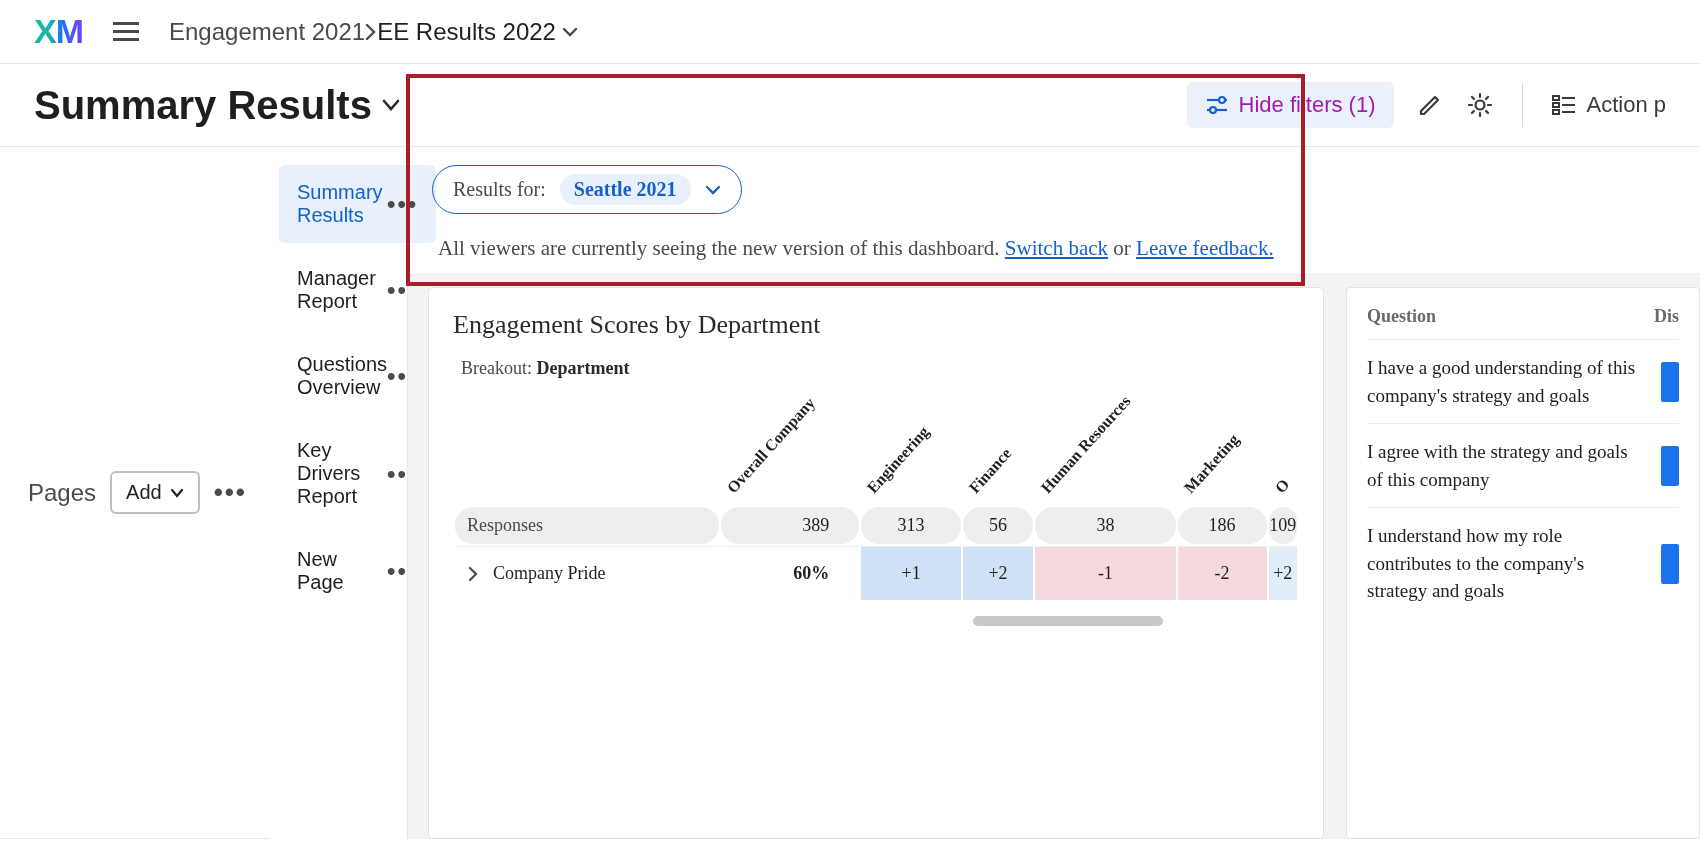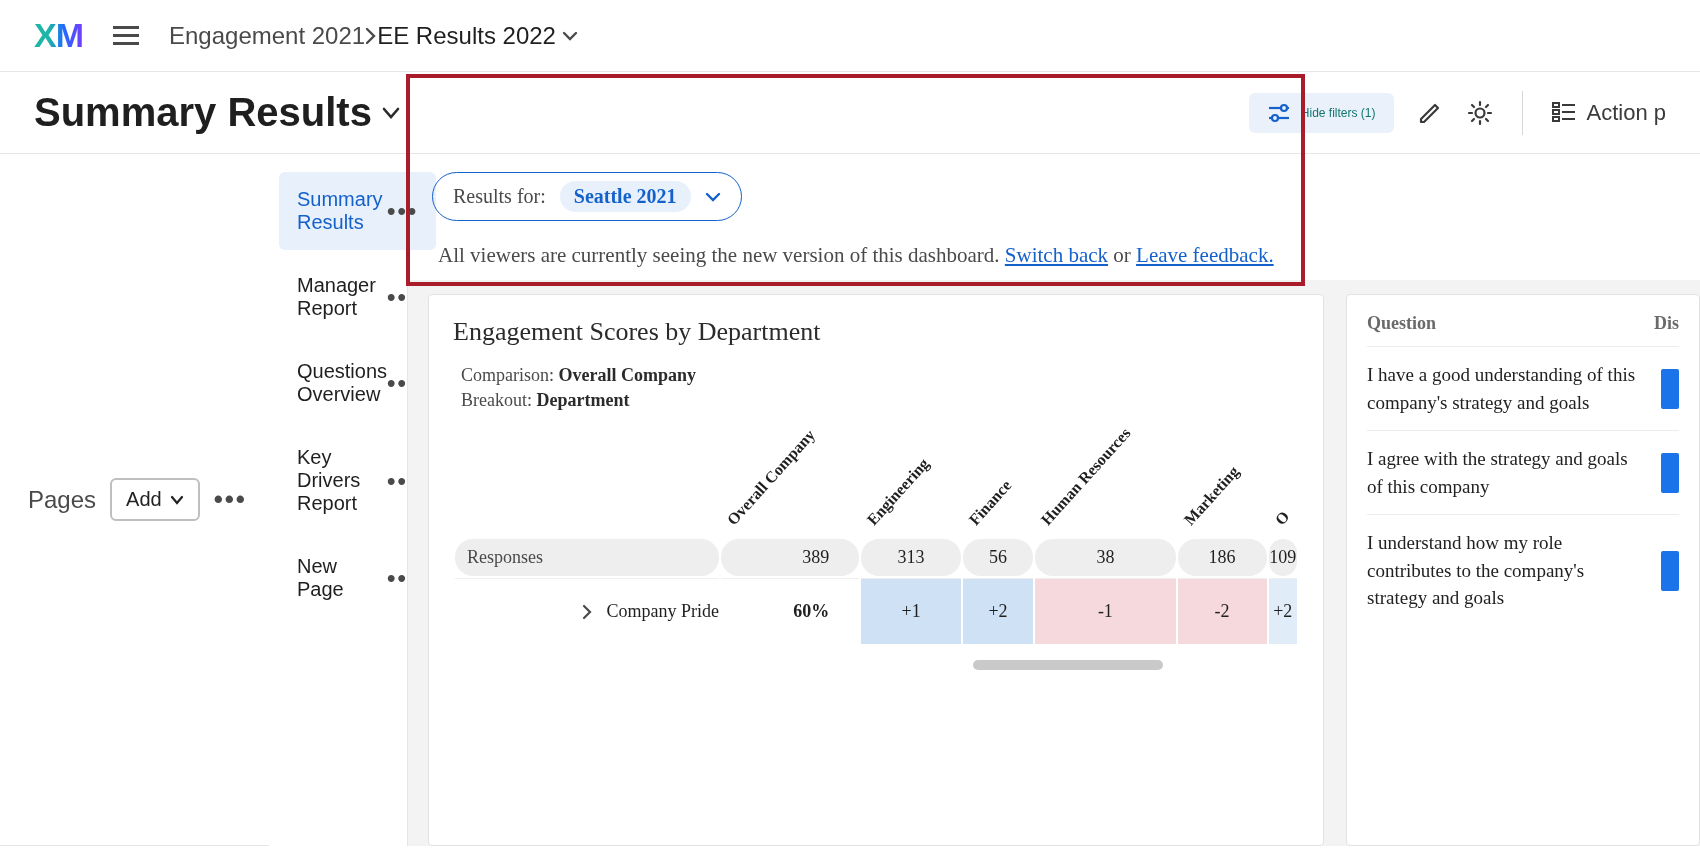--- a/index.html
+++ b/index.html
@@ -9,21 +9,21 @@
     background: #fff;
     width: 1700px;
     height: 850px;
     overflow: hidden;
   }
 
   
   .topbar {
     display: flex;
     align-items: center;
-    height: 72px;
+    height: 64px;
     padding: 0 34px;
     border-bottom: 1px solid #e6e6e6;
     gap: 30px;
   }
   .xm-logo {
     font-size: 34px;
     font-weight: 800;
     background: linear-gradient(90deg,#1DB5A8 0%,#1DB5A8 30%,#1E6CFF 60%,#7A3BFF 100%);
     -webkit-background-clip: text;
     background-clip: text;
@@ -50,32 +50,32 @@
     font-weight: 600;
     color:#1f1f1f;
     display:flex;
     align-items:center;
     gap:10px;
   }
   .header-spacer { flex:1; }
   .header-actions { display:flex; align-items:center; gap:22px; }
   .hide-filters-btn {
     background:#eaf1fb;
-    color:#0f766e;
-    font-size:12px;
+    color:#a21caf;
+    font-size:22px;
     padding:10px 18px;
     border-radius:6px;
     display:flex;
     align-items:center;
     gap:10px;
     cursor:pointer;
   }
   .icon-btn { display:flex; align-items:center; justify-content:center; cursor:pointer; color:#3a3a3a;}
   .vdiv { width:1px; height:44px; background:#d7d7d7; margin:0 6px;}
-  .action-p { display:flex; align-items:flex-start; gap:10px; font-size:22px; color:#3a3a3a; cursor:pointer;}
+  .action-p { display:flex; align-items:center; gap:10px; font-size:22px; color:#3a3a3a; cursor:pointer;}
 
   
   .body {
     display:flex;
     height: calc(850px - 68px - 90px);
   }
   .sidebar {
     width:408px;
     border-right:1px solid #e6e6e6;
     display:flex;
@@ -165,21 +165,21 @@
     font-size:16px; font-weight:700; vertical-align:bottom; padding-bottom:8px;
   }
   .eng-head-row th .rot {
     display:inline-block; transform: rotate(-48deg);
     transform-origin: bottom left; white-space:nowrap; margin-left:16px;
   }
   .eng-head-row th.first { text-align:left; font-weight:400; color:#4a4a4a;}
   .resp-row td { background:#eeeeee; font-size:18px; padding:8px 0; text-align:center;border-radius:18px;}
   .resp-row td.first { text-align:left; padding-left:12px; color:#4a4a4a; width:440px;}
   .resp-row td.overall{ background:#eeeeee; font-weight:500; padding-right:30px; text-align:right;}
-  .data-row td { font-size:18px; padding:22px 0; text-align:center; border-top:1px solid #eee;justify-content:flex-end;}
+  .data-row td { font-size:18px; padding:16px 0; text-align:center; border-top:1px solid #eee;}
   .data-row td.first { text-align:left; padding-left:12px; display:flex; align-items:center; gap:14px;}
   .data-row td.overall { font-weight:700; text-align:right; padding-right:30px;}
   .cell-blue { background:#cfe2f5; }
   .cell-bluelight { background:#e0edf8;}
   .cell-red  { background:#f5d9dd;}
   .scroll-hint{ height:10px; background:#c9c9c9; border-radius:6px; width:190px; margin:14px 0 0 520px;}
 
   .q-card-head{ display:flex; font-size:18px; color:#6a6a6a; font-weight:600; padding-bottom:12px;}
   .q-card-head .c1{flex:1;}
   .q-item{ font-size:19px; color:#222; padding:14px 0; border-top:1px solid #ececec; display:flex; gap:18px;}
@@ -315,24 +315,20 @@
       <span>All viewers are currently seeing the new version of this dashboard. </span>
       <a>Switch back</a>
       <span> or </span>
       <a>Leave feedback.</a>
     </div>
 
     <div class="cards">
 
       <div class="card eng">
         <div class="card-title">Engagement Scores by Department</div>
-        <div class="meta">
-          <span>Comparison:</span>
-          <b>Overall Company</b>
-        </div>
         <div class="meta">
           <span>Breakout:</span>
           <b>Department</b>
         </div>
 
         <table class="eng-table">
           <tbody>
               <tr class="eng-head-row">
             <th class="first"></th>
             <th><span class="rot">Overall Company</span></th>

